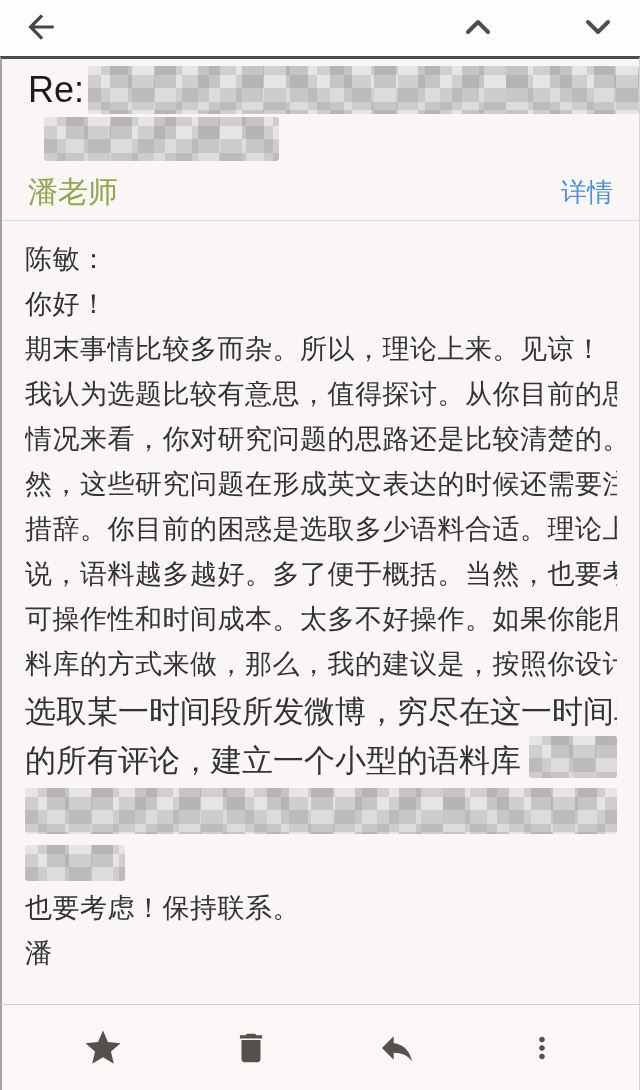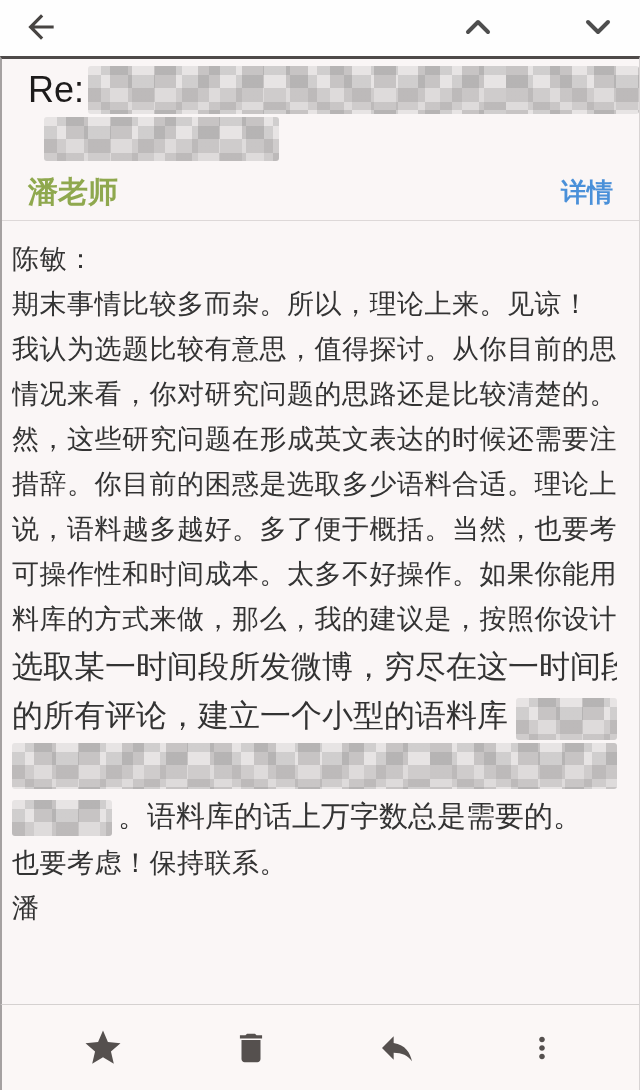--- a/index.html
+++ b/index.html
@@ -31,32 +31,32 @@
   }
   
   .subject{padding:6px 0 0 26px;flex:0 0 auto;}
   .subject-line1{display:flex;align-items:center;height:50px;}
   .subject-prefix{font-size:36px;color:#1d1b1b;font-weight:500;letter-spacing:0;}
   .m-subj1{flex:1;height:48px;margin-left:4px;}
   .m-subj2{width:235px;height:44px;margin:2px 0 4px 16px;}
   
   .sender-row{
     height:56px;display:flex;align-items:center;justify-content:space-between;
-    padding:0 26px;border-bottom:1px solid #ddd8d8;flex:0 0 auto;font-weight:bold;
+    padding:0 26px;border-bottom:1px solid #ddd8d8;flex:0 0 auto;
   }
   .sender-name{font-size:30px;color:#8fa84e;}
   .details-link{font-size:26px;color:#4a90d9;cursor:pointer;}
   
-  .email-body{flex:1 1 auto;padding:16px 22px 0 10px;overflow:hidden;}
+  .email-body{flex:1 1 auto;padding:16px 22px 0 23px;overflow:hidden;}
   .line{
     font-size:27px;line-height:45px;color:#333;letter-spacing:0.5px;
     white-space:nowrap;overflow:hidden;
   }
   .large{font-size:31px;line-height:49px;letter-spacing:0;}
-  .line-flex{display:flex;align-items:flex-end;}
+  .line-flex{display:flex;align-items:flex-start;}
   .m-inline{flex:1;height:42px;margin-left:8px;}
   .m-fullline{height:46px;margin:3px 0;}
   .m-start{display:inline-block;vertical-align:middle;width:100px;height:36px;margin-right:6px;}
   .line-13{font-size:29px;}
   
   .toolbar{
     height:86px;flex:0 0 auto;background:#fbf7f6;border-top:1px solid #d5d1d0;
     border-left:2px solid #a5a1a1;border-right:1px solid #d8d4d4;
     display:flex;align-items:center;justify-content:space-around;padding:0 26px;
   }
@@ -102,36 +102,37 @@
       <div class="mosaic m-subj2"></div>
     </section>
 
     <section class="sender-row">
       <span class="sender-name">潘老师</span>
       <span class="details-link">详情</span>
     </section>
 
     <section class="email-body">
       <div class="line">陈敏：</div>
+      <div class="line">你好！</div>
       <div class="line">期末事情比较多而杂。所以，理论上来。见谅！</div>
       <div class="line">我认为选题比较有意思，值得探讨。从你目前的思考</div>
       <div class="line">情况来看，你对研究问题的思路还是比较清楚的。当</div>
       <div class="line">然，这些研究问题在形成英文表达的时候还需要注意</div>
       <div class="line">措辞。你目前的困惑是选取多少语料合适。理论上来</div>
       <div class="line">说，语料越多越好。多了便于概括。当然，也要考虑</div>
       <div class="line">可操作性和时间成本。太多不好操作。如果你能用语</div>
       <div class="line">料库的方式来做，那么，我的建议是，按照你设计的</div>
       <div class="line large">选取某一时间段所发微博，穷尽在这一时间段</div>
       <div class="line large line-flex">
         <span>的所有评论，建立一个小型的语料库</span>
         <span class="mosaic m-inline"></span>
       </div>
       <div class="mosaic m-fullline"></div>
       <div class="line large line-13">
-        <span class="mosaic m-start"></span><span>。语料库的话上万字数总是需要的。</span>
+        <span class="mosaic m-start"></span>
       </div>
       <div class="line">也要考虑！保持联系。</div>
       <div class="line">潘</div>
     </section>
   </div>
 
   <footer class="toolbar">
     <button class="icon-btn">
       <span>
         <svg width="42" height="42" viewBox="0 0 24 24" fill="#55504e">

